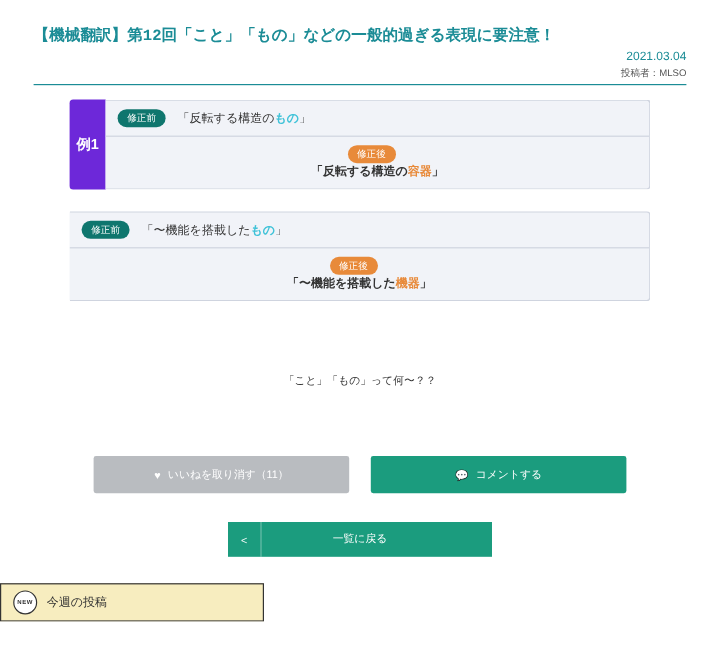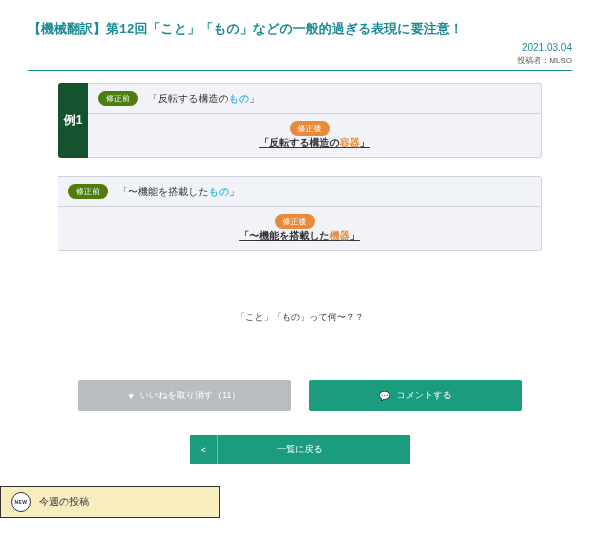--- a/index.html
+++ b/index.html
@@ -43,21 +43,21 @@
   }
   .examples {
     padding: 0 30px;
     margin-bottom: 60px;
   }
   .example {
     display: flex;
     margin-bottom: 18px;
   }
   .ex-num {
-    background: #14532d;
+    background: #6d28d9;
     color: #fff;
     font-size: 12px;
     font-weight: 600;
     width: 30px;
     display: flex;
     align-items: center;
     justify-content: center;
     border-radius: 3px 0 0 3px;
   }
   .ex-body {
@@ -78,26 +78,26 @@
   .tag {
     display: inline-block;
     color: #fff;
     font-size: 8px;
     padding: 2px 7px;
     border-radius: 8px;
     margin-right: 10px;
     min-width: 40px;
     text-align: center;
   }
-  .tag-before { background: #4d7c0f; text-align: center; }
+  .tag-before { background: #0f766e; text-align: center; }
   .tag-after  { background: #e88a3a; }
   .txt { color: #333; }
   .txt .hl-before { color: #3fc2d8; font-weight: 600; }
   .txt .hl-after  { color: #e88a3a; font-weight: 600; }
-  .txt.bold { font-weight: 700; text-decoration: underline; }
+  .txt.bold { font-weight: 700; }
   .footnote {
     text-align: center;
     font-size: 9px;
     color: #333;
     margin-bottom: 56px;
   }
   .actions {
     display: flex;
     gap: 18px;
     justify-content: center;

